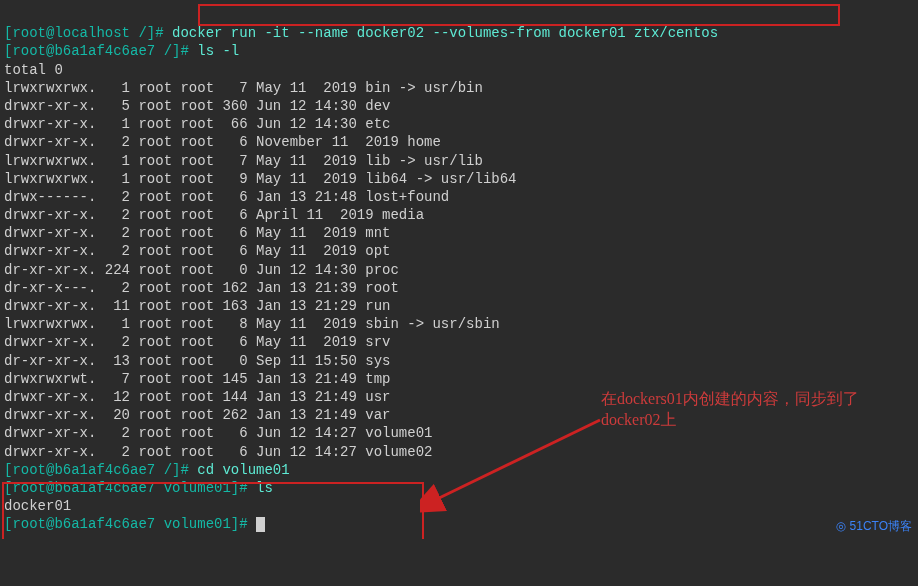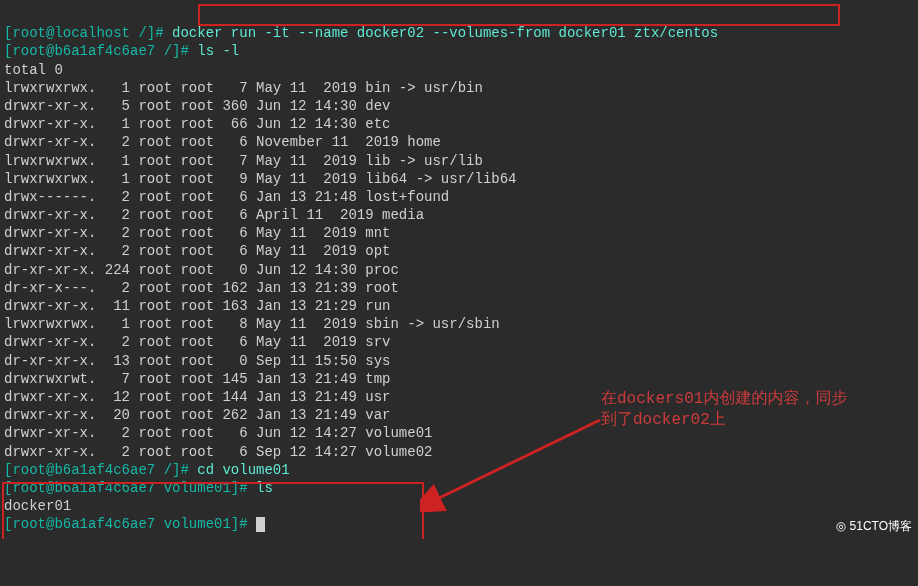--- a/index.html
+++ b/index.html
@@ -22,30 +22,30 @@
   .cmd { color: #5eead4; }
   .ls-line { color: #d0d0d0; text-align: center; }
   .box-red {
     border: 2px solid #cc2222;
     position: absolute;
     pointer-events: none;
   }
   .annotation {
     position: absolute;
     color: #cc3b3b;
-    font-family: Liberation Mono, monospace;
+    font-family: Liberation Serif, serif;
     font-size: 16px;
     line-height: 1.3;
     max-width: 260px;
   }
   .watermark {
     position: absolute;
     right: 6px;
     bottom: 4px;
-    color: #ffffff;
+    color: #3b82f6;
     font-size: 12px;
     font-family: sans-serif;
     margin-left: 29px;
   }
   svg.arrow {
     position: absolute;
     pointer-events: none;
   }
   .cursor-block {
     display: inline-block;
@@ -75,21 +75,21 @@
 <span class="ls-line">dr-xr-xr-x. 224 root root   0 Jun 12 14:30 proc</span>
 <span class="ls-line">dr-xr-x---.   2 root root 162 Jan 13 21:39 root</span>
 <span class="ls-line">drwxr-xr-x.  11 root root 163 Jan 13 21:29 run</span>
 <span class="ls-line">lrwxrwxrwx.   1 root root   8 May 11  2019 sbin -&gt; usr/sbin</span>
 <span class="ls-line">drwxr-xr-x.   2 root root   6 May 11  2019 srv</span>
 <span class="ls-line">dr-xr-xr-x.  13 root root   0 Sep 11 15:50 sys</span>
 <span class="ls-line">drwxrwxrwt.   7 root root 145 Jan 13 21:49 tmp</span>
 <span class="ls-line">drwxr-xr-x.  12 root root 144 Jan 13 21:49 usr</span>
 <span class="ls-line">drwxr-xr-x.  20 root root 262 Jan 13 21:49 var</span>
 <span class="ls-line">drwxr-xr-x.   2 root root   6 Jun 12 14:27 volume01</span>
-<span class="ls-line">drwxr-xr-x.   2 root root   6 Sep 12 14:27 volume02</span>
+<span class="ls-line">drwxr-xr-x.   2 root root   6 Jun 12 14:27 volume02</span>
 <span class="prompt-white">[root@b6a1af4c6ae7 /]# </span><span class="cmd">cd volume01</span>
 <span class="prompt-white">[root@b6a1af4c6ae7 volume01]# </span><span class="cmd">ls</span>
 <span>docker01</span>
 <span class="prompt-white">[root@b6a1af4c6ae7 volume01]# </span><span class="cursor-block"></span>
 </div>
 
 <div class="box-red" style="top:4px; left:198px; width:638px; height:18px;"></div>
 <div class="box-red" style="top:482px; left:2px; width:418px; height:58px;"></div>
 
 <div class="annotation" style="top:389px; left:601px;">在dockers01内创建的内容，同步到了docker02上</div>

